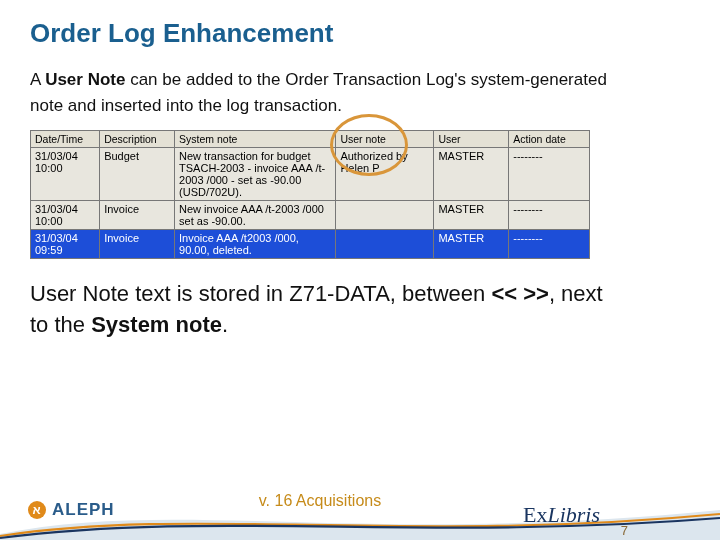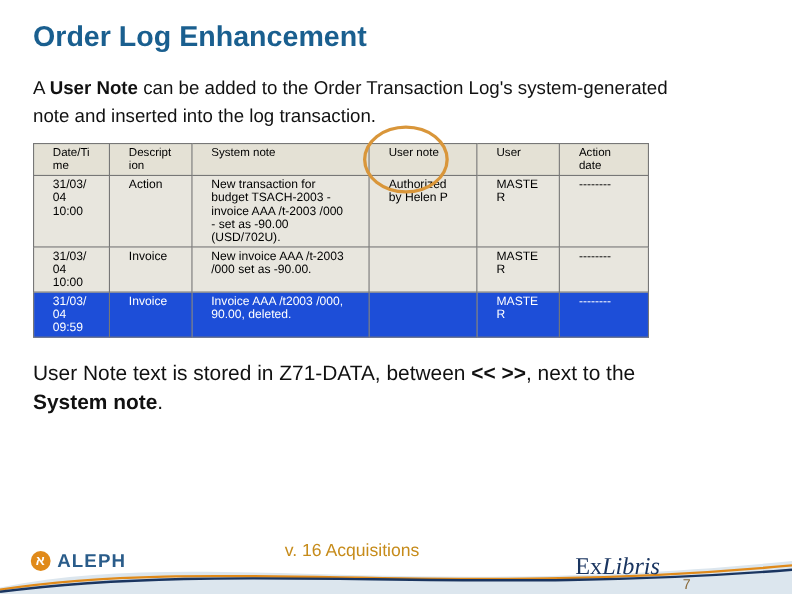--- a/index.html
+++ b/index.html
@@ -38,21 +38,21 @@
   table.log {
     border-collapse: collapse;
     width: 100%;
     font-size: 11px;
     background: #e8e6de;
     color: #000;
     table-layout: fixed;
   }
   table.log th, table.log td {
     border: 1px solid #777;
-    padding: 2px 17px;
+    padding: 2px 4px;
     text-align: left;
     vertical-align: top;
     word-wrap: break-word;
   }
   table.log th {
     background: #e4e1d5;
     font-weight: normal;
     font-size: 10.5px;
   }
   table.log col.c1 { width: 60px; }
@@ -69,21 +69,21 @@
     position: absolute;
     border: 3px solid #d9963a;
     border-radius: 50%;
     width: 78px;
     height: 62px;
     top: -16px;
     left: 300px;
     pointer-events: none;
   }
   .note2 {
-    font-size: 19px;
+    font-size: 22px;
     color: #111;
     line-height: 1.4;
     margin-bottom: 6px;
   }
   .note2 .bold { font-weight: bold; }
   .code-line {
     font-family: "Courier New", monospace;
     font-size: 18px;
     color: #111;
     margin: 6px 0 0 22px;
@@ -175,21 +175,21 @@
             <th>Description</th>
             <th>System note</th>
             <th>User note</th>
             <th>User</th>
             <th>Action date</th>
           </tr>
         </thead>
       <tbody id="log-body">
           <tr>
             <td>31/03/04 10:00</td>
-            <td>Action</td>
+            <td>Budget</td>
             <td>New transaction for budget TSACH-2003 - invoice AAA /t-2003 /000 - set as -90.00 (USD/702U).</td>
             <td>Authorized by Helen P</td>
             <td>MASTER</td>
             <td>--------</td>
           </tr>
           <tr>
             <td>31/03/04 10:00</td>
             <td>Invoice</td>
             <td>New invoice AAA /t-2003 /000 set as -90.00.</td>
             <td></td>

